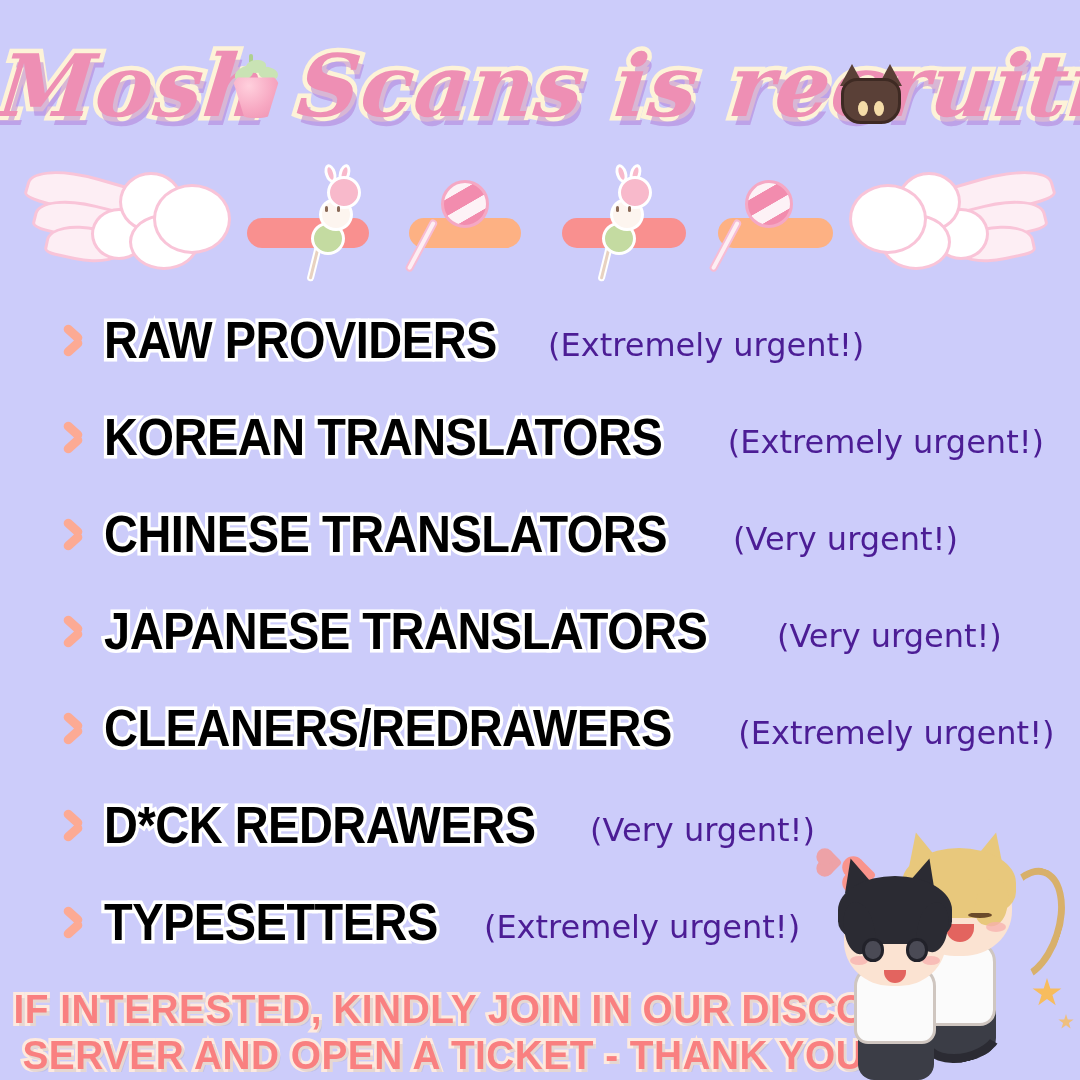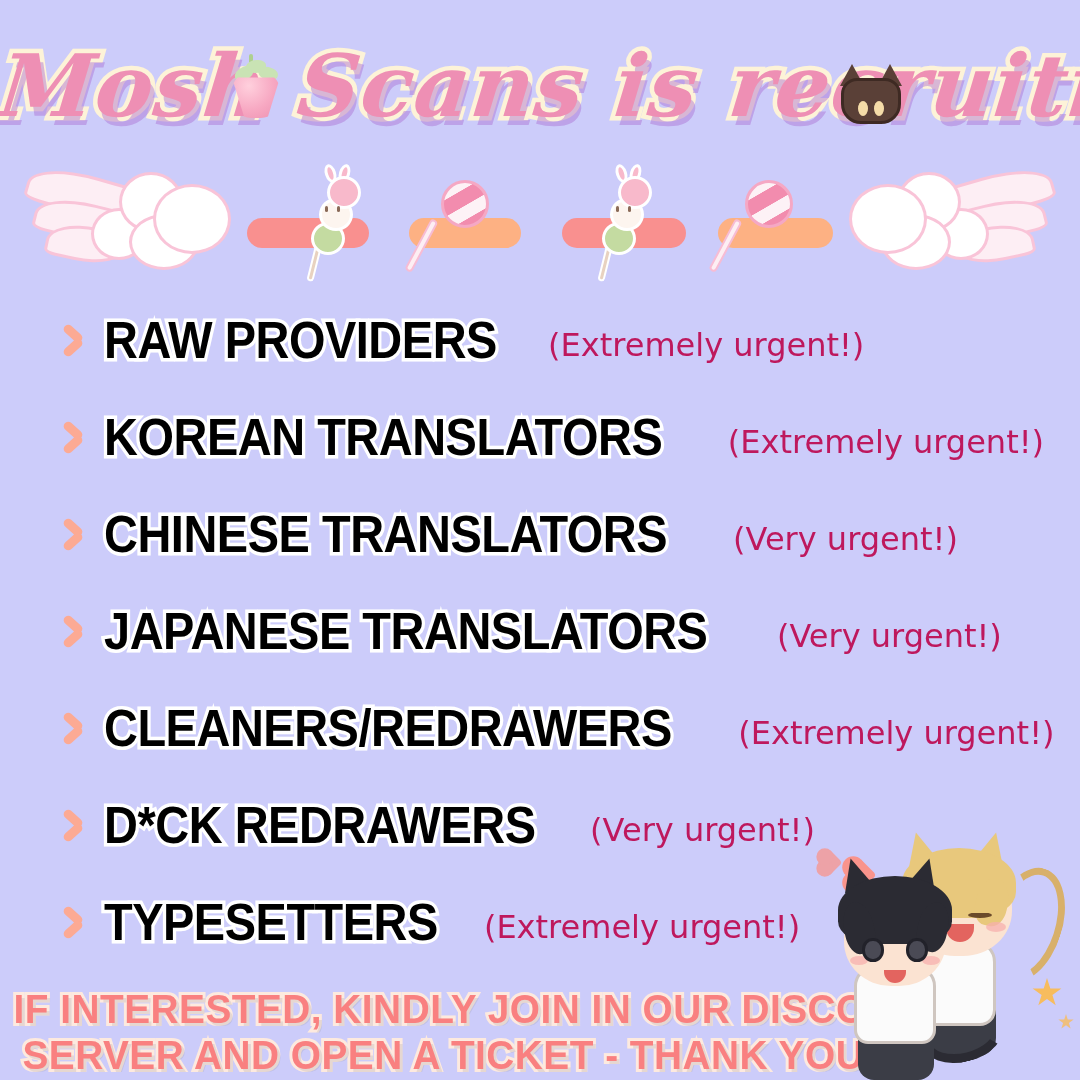--- a/index.html
+++ b/index.html
@@ -195,21 +195,21 @@
     transform:scaleX(.92);
     transform-origin:left center;
     -webkit-text-stroke:7px #ffffff;
     paint-order:stroke fill;
     white-space:nowrap;
   }
   .urgency {
     font-family:"DejaVu Sans", sans-serif;
     font-size:32px;
     line-height:36px;
-    color:#be185d;
+    color:#4c1d95;
     margin-left:17px;
     margin-top:8px;
     white-space:nowrap;
   }
 
   
   .footer {
     position:absolute; left:0; top:986px; width:900px;
     text-align:center;
   }

